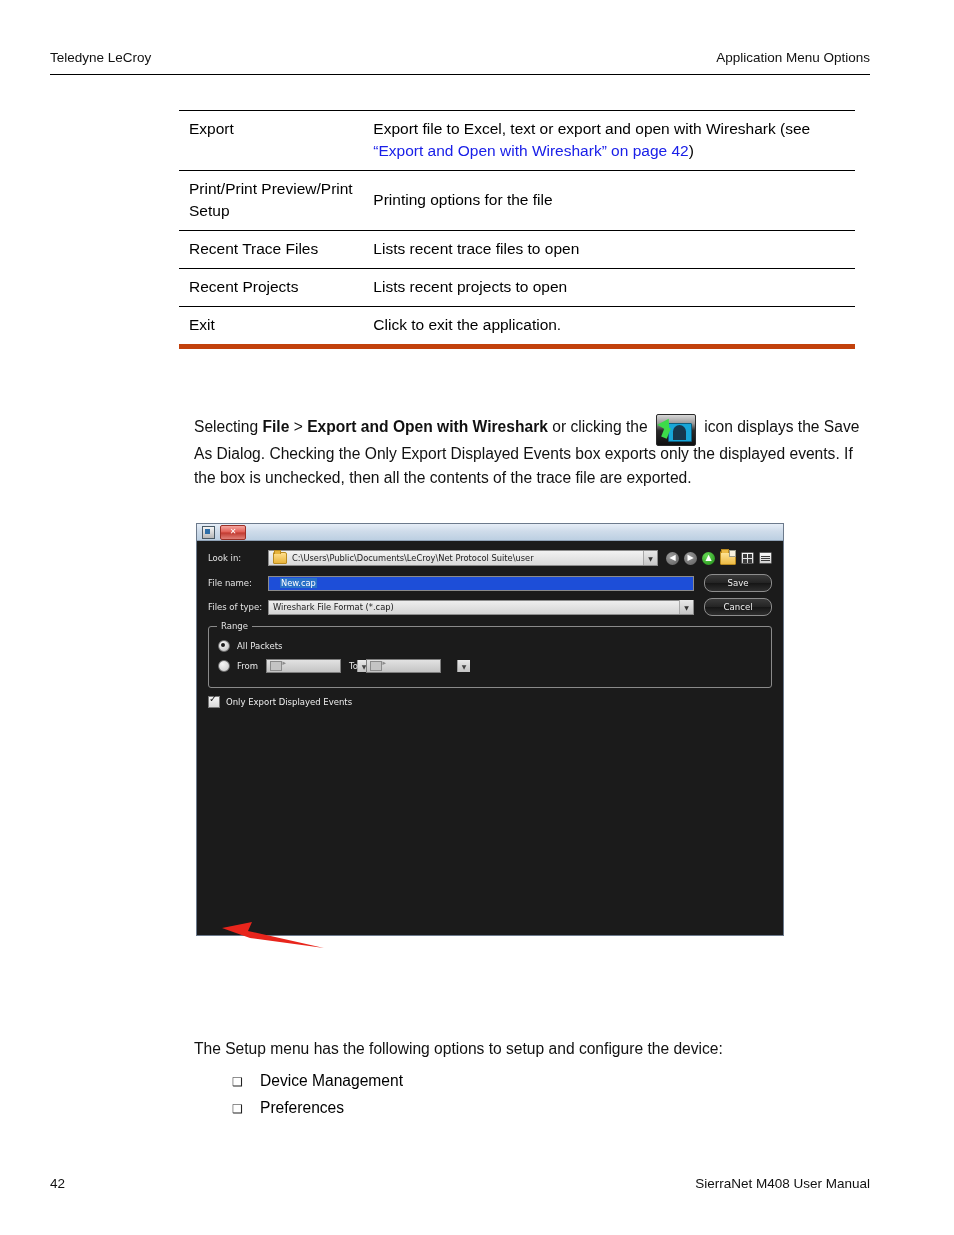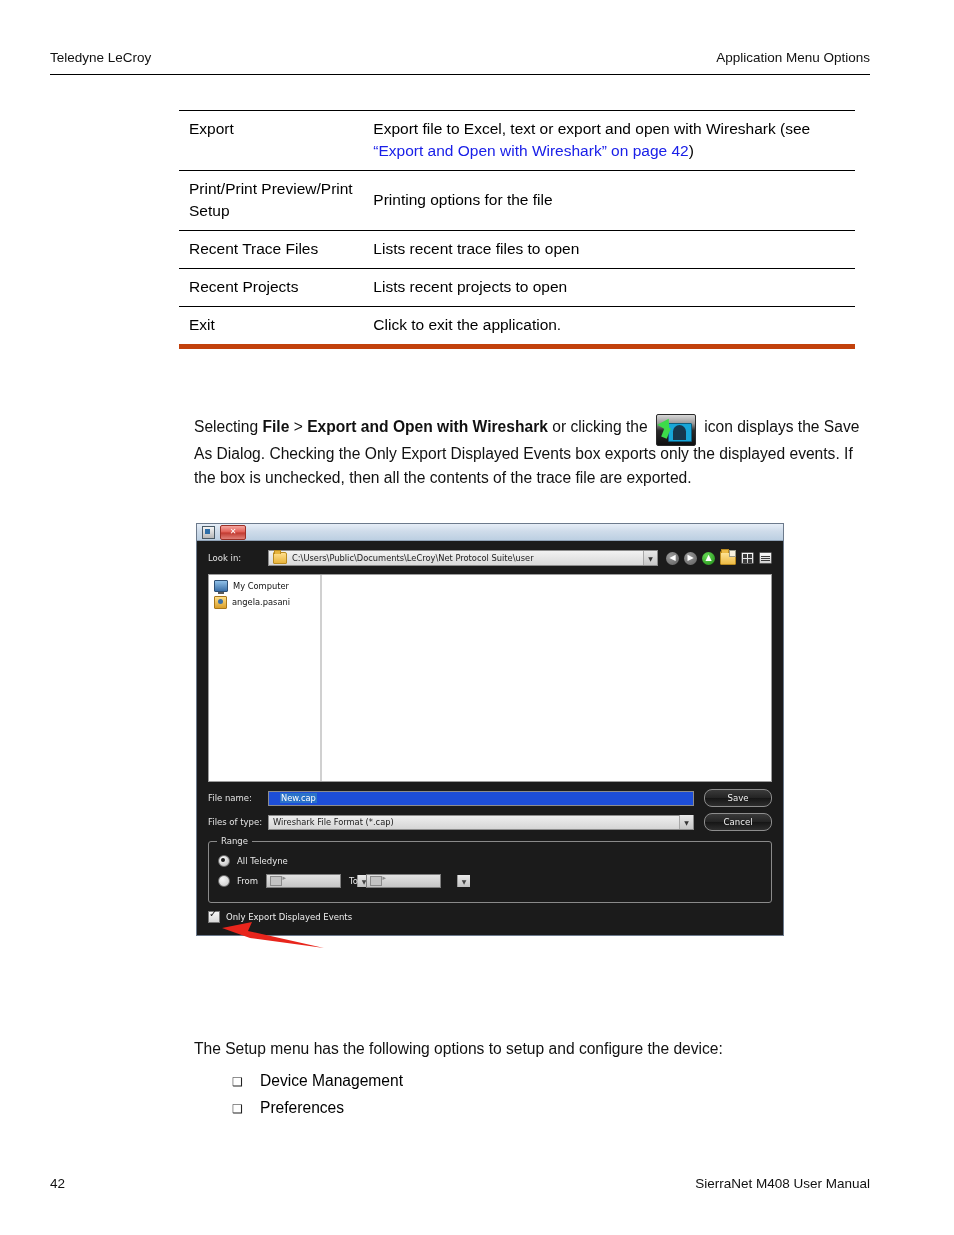--- a/index.html
+++ b/index.html
@@ -652,33 +652,20 @@
             <i></i>
           </span>
         <span class="view-ico list">
             <i></i>
             <i></i>
             <i></i>
           </span>
       </div>
     </div>
 
-    <div class="browser-area">
-      <div class="places-pane">
-        <div class="place-item">
-          <span class="pc-ico"></span>
-          <span>My Computer</span>
-        </div>
-        <div class="place-item">
-          <span class="user-ico"></span>
-          <span>angela.pasani</span>
-        </div>
-      </div>
-      <div class="files-pane"></div>
-    </div>
 
     <div class="field-row">
       <span class="field-label">File name:</span>
       <div class="field-input">
         <span class="sel">New.cap</span>
       </div>
       <div class="dlg-btn">Save</div>
     </div>
 
     <div class="field-row">
@@ -687,21 +674,21 @@
         <span class="ftext">Wireshark File Format (*.cap)</span>
         <span class="combo-arrow">▼</span>
       </div>
       <div class="dlg-btn">Cancel</div>
     </div>
 
     <div class="range-group">
       <span class="range-legend">Range</span>
       <div class="radio-row">
         <span class="radio on"></span>
-        <span class="radio-label">All Teledyne</span>
+        <span class="radio-label">All Packets</span>
       </div>
       <div class="radio-row">
         <span class="radio off"></span>
         <span class="radio-label">From</span>
         <div class="cursor-combo">
           <span class="cursor-ico"></span>
           <span class="cursor-text">T-Cursor</span>
           <span class="cursor-arrow">▼</span>
         </div>
         <span class="radio-label">To</span>

